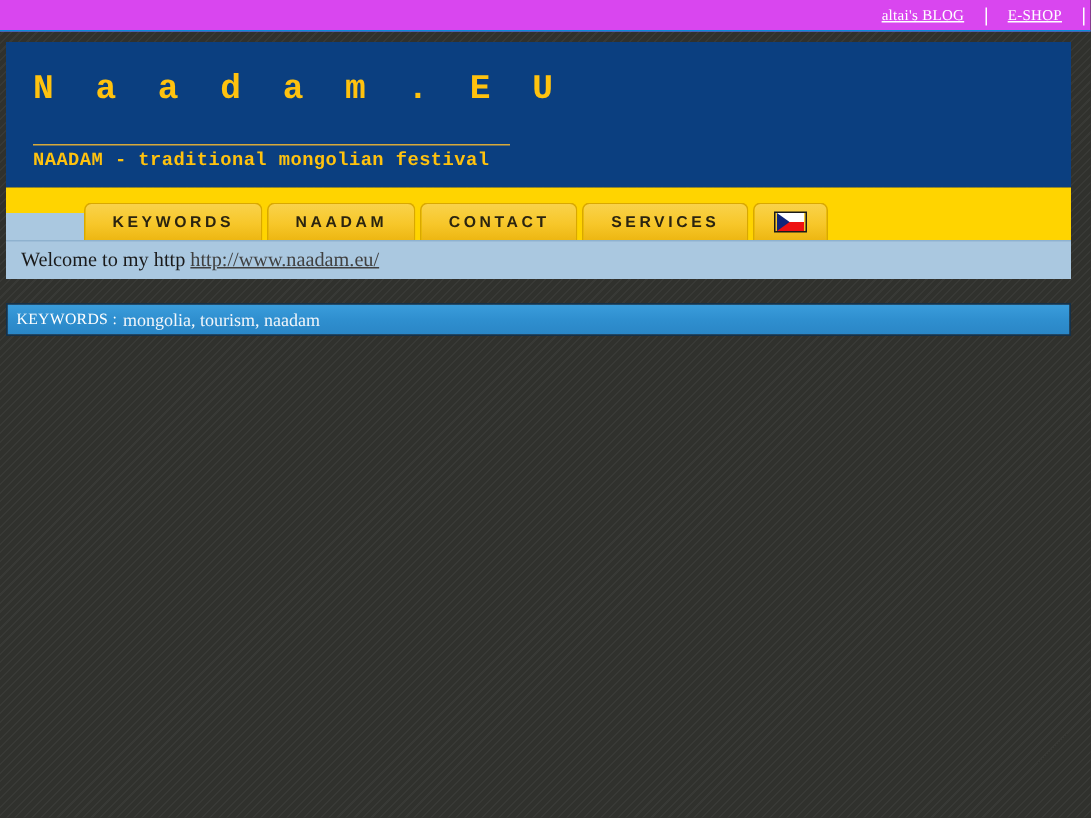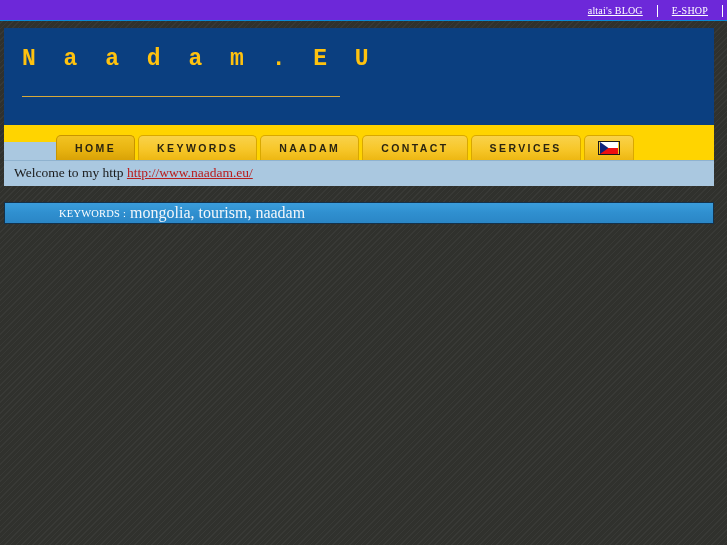--- a/index.html
+++ b/index.html
@@ -20,21 +20,21 @@
     font-family: "Liberation Serif", serif;
   }
 
   
   .topbar {
     position: absolute;
     left: 0;
     top: 0;
     width: 727px;
     height: 21px;
-    background: #6d28d9;
+    background: #d946ef;
     border-bottom: 1px solid #0b8ad6;
     box-sizing: border-box;
   }
   .topbar-inner {
     position: absolute;
     right: 4px;
     top: 0;
     height: 21px;
     display: flex;
     align-items: center;
@@ -178,21 +178,21 @@
   .welcome-text {
     position: absolute;
     left: 10px;
     top: 4px;
     font-family: "Liberation Serif", serif;
     font-size: 13.5px;
     color: #1a1a1a;
     white-space: nowrap;
   }
   .welcome-text a {
-    color: #b91c1c;
+    color: #404040;
     text-decoration: underline;
   }
 
   
   .nav-nub {
     position: absolute;
     left: 0;
     top: 17px;
     width: 52px;
     height: 18px;
@@ -205,33 +205,32 @@
     position: absolute;
     left: 4px;
     top: 202px;
     width: 710px;
     height: 22px;
     background: linear-gradient(to bottom, #3a9ddc 0%, #2f8fcf 50%, #2a86c6 100%);
     border: 1px solid #14314a;
     box-sizing: border-box;
     display: flex;
     align-items: center;
-    padding-left: 48px;
   }
   .keywords-label {
     font-family: "Liberation Serif", serif;
     font-size: 10.5px;
     color: #ffffff;
     padding-left: 6px;
     letter-spacing: 0.2px;
     white-space: nowrap;
   }
   .keywords-values {
     font-family: "Liberation Serif", serif;
-    font-size: 16px;
+    font-size: 12px;
     color: #f2f6fa;
     padding-left: 4px;
     white-space: nowrap;
   }
 </style>
 </head>
 <body>
 
 <div class="topbar">
   <div class="topbar-inner">
@@ -240,30 +239,28 @@
     <a href="#">E-SHOP</a>
     <span class="sep"></span>
   </div>
 </div>
 
 <div class="page">
 
   <div class="header">
     <div class="logo">N a a d a m . E U</div>
     <div class="logo-rule"></div>
+    <div class="tagline">NAADAM - traditional mongolian festival</div>
   </div>
 
   <div class="navstrip">
     <div class="nav-nub"></div>
     <div class="navtabs">
       <div class="navspacer"></div>
 
-      <div class="tab active">
-        <span>HOME</span>
-      </div>
       <div class="tab">
         <span>KEYWORDS</span>
       </div>
       <div class="tab">
         <span>NAADAM</span>
       </div>
       <div class="tab">
         <span>CONTACT</span>
       </div>
       <div class="tab">

